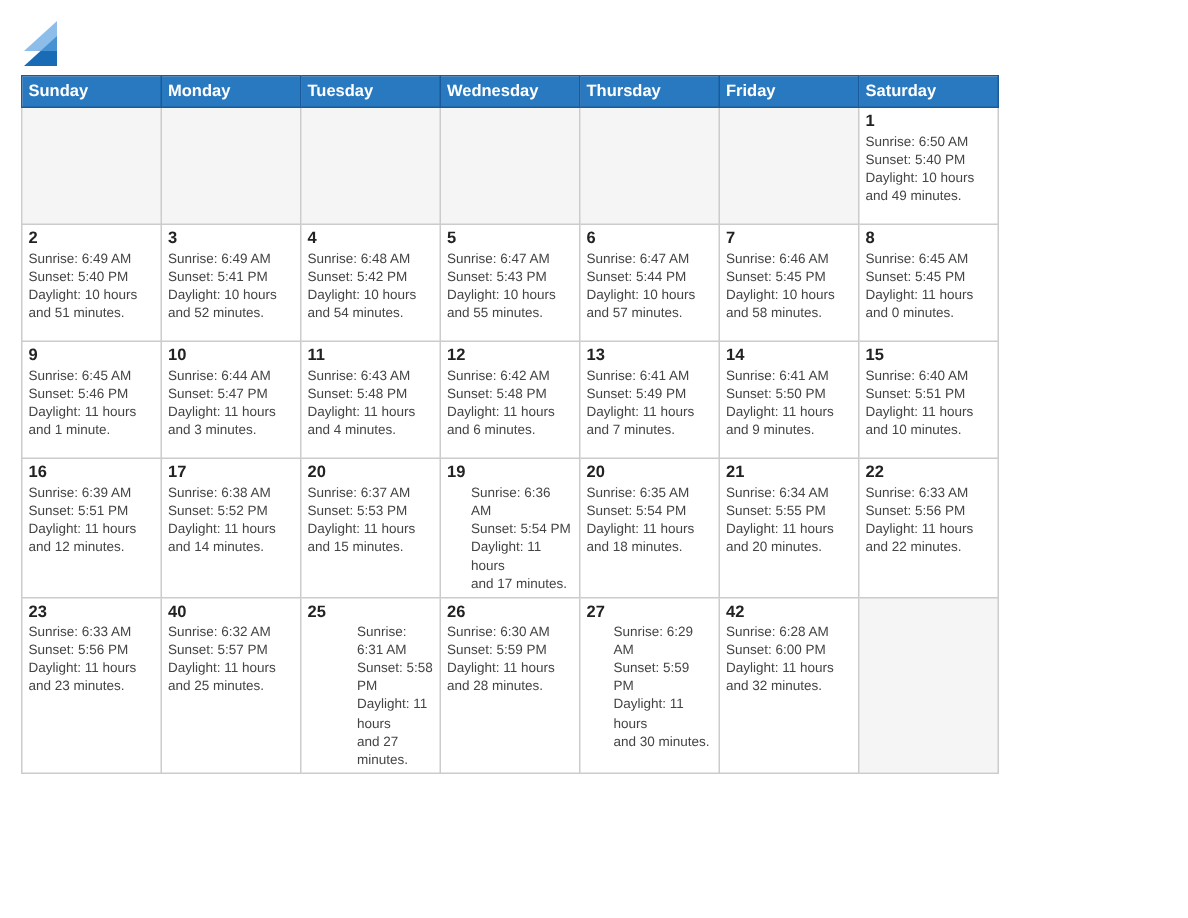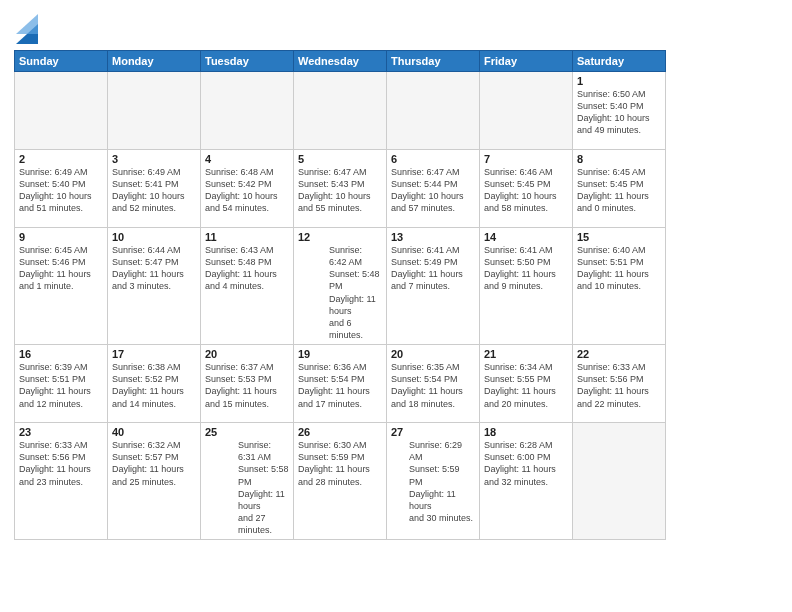--- a/index.html
+++ b/index.html
@@ -215,21 +215,21 @@
           </td>
           <td>
             <span class="day-num">11</span>
             <div class="day-info" style="white-space: pre-line;">Sunrise: 6:43 AM
 Sunset: 5:48 PM
 Daylight: 11 hours
 and 4 minutes.</div>
           </td>
           <td>
             <span class="day-num">12</span>
-            <div class="day-info" style="white-space: pre-line; margin-left: 31px;">Sunrise: 6:42 AM
+            <div class="day-info" style="white-space: pre-line;">Sunrise: 6:42 AM
 Sunset: 5:48 PM
 Daylight: 11 hours
 and 6 minutes.</div>
           </td>
           <td>
             <span class="day-num">13</span>
             <div class="day-info" style="white-space: pre-line;">Sunrise: 6:41 AM
 Sunset: 5:49 PM
 Daylight: 11 hours
 and 7 minutes.</div>
@@ -266,21 +266,21 @@
           </td>
           <td>
             <span class="day-num">20</span>
             <div class="day-info" style="white-space: pre-line;">Sunrise: 6:37 AM
 Sunset: 5:53 PM
 Daylight: 11 hours
 and 15 minutes.</div>
           </td>
           <td>
             <span class="day-num">19</span>
-            <div class="day-info" style="white-space: pre-line;">Sunrise: 6:36 AM
+            <div class="day-info" style="white-space: pre-line; margin-left: 16px;">Sunrise: 6:36 AM
 Sunset: 5:54 PM
 Daylight: 11 hours
 and 17 minutes.</div>
           </td>
           <td>
             <span class="day-num">20</span>
             <div class="day-info" style="white-space: pre-line;">Sunrise: 6:35 AM
 Sunset: 5:54 PM
 Daylight: 11 hours
 and 18 minutes.</div>
@@ -330,21 +330,21 @@
 and 28 minutes.</div>
           </td>
           <td>
             <span class="day-num">27</span>
             <div class="day-info" style="white-space: pre-line; margin-left: 18px;">Sunrise: 6:29 AM
 Sunset: 5:59 PM
 Daylight: 11 hours
 and 30 minutes.</div>
           </td>
           <td>
-            <span class="day-num">18</span>
+            <span class="day-num">42</span>
             <div class="day-info" style="white-space: pre-line;">Sunrise: 6:28 AM
 Sunset: 6:00 PM
 Daylight: 11 hours
 and 32 minutes.</div>
           </td>
           <td class="empty"></td>
         </tr>
       </tbody>
   </table>
 </div>

